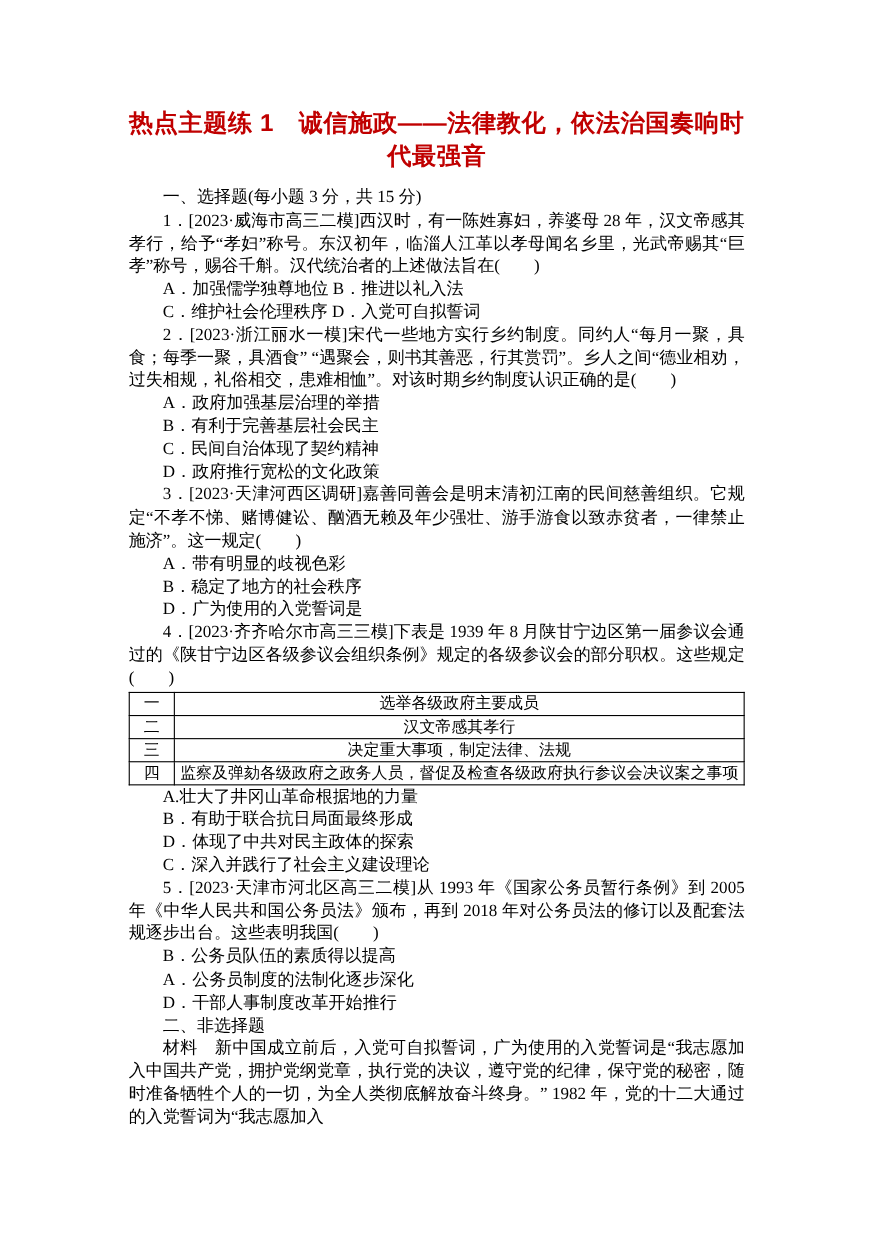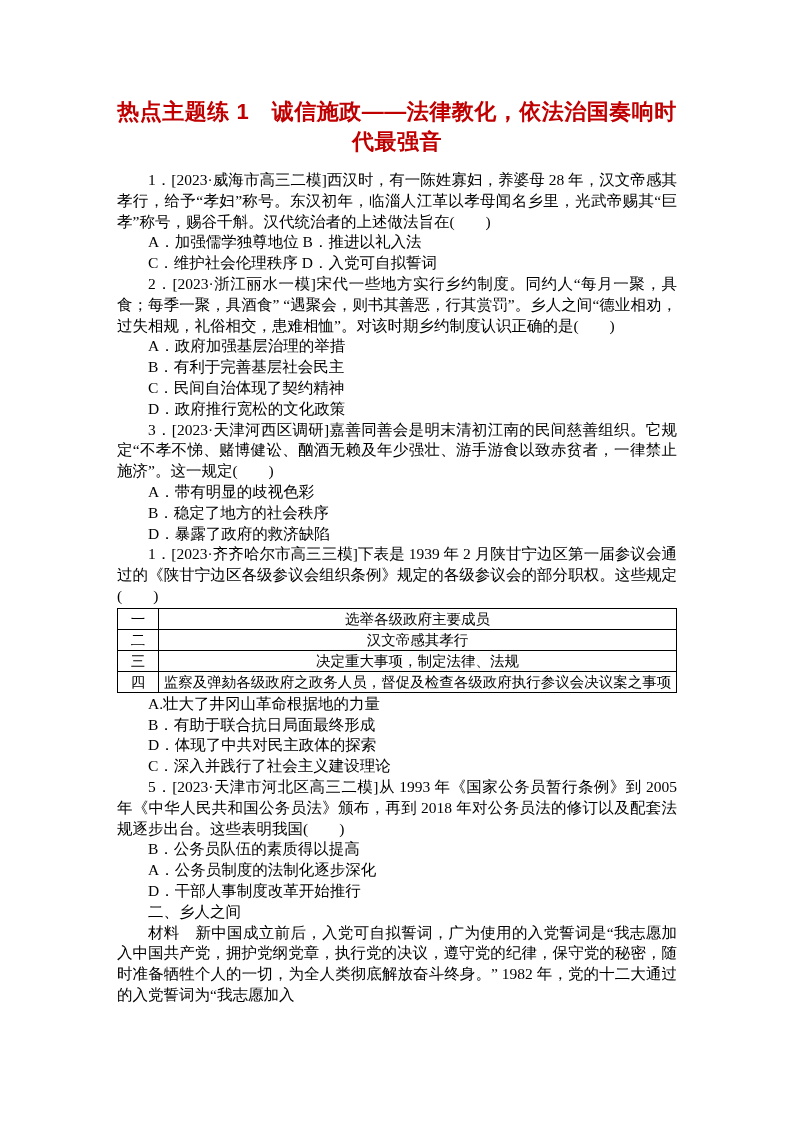--- a/index.html
+++ b/index.html
@@ -54,37 +54,38 @@
   table.powers td.num { width: 38px; }
 </style>
 </head>
 <body>
 
 <div class="page">
   <div class="content">
 
     <h1 class="title">热点主题练 1　诚信施政——法律教化，依法治国奏响时代最强音</h1>
 
+    <p class="para">一、选择题(每小题 3 分，共 15 分)</p>
 
     <p class="para">1．[2023·威海市高三二模]西汉时，有一陈姓寡妇，养婆母 28 年，汉文帝感其孝行，给予“孝妇”称号。东汉初年，临淄人江革以孝母闻名乡里，光武帝赐其“巨孝”称号，赐谷千斛。汉代统治者的上述做法旨在(　　)</p>
     <p class="para">A．加强儒学独尊地位 B．推进以礼入法</p>
     <p class="para">C．维护社会伦理秩序 D．入党可自拟誓词</p>
 
     <p class="para">2．[2023·浙江丽水一模]宋代一些地方实行乡约制度。同约人“每月一聚，具食；每季一聚，具酒食” “遇聚会，则书其善恶，行其赏罚”。乡人之间“德业相劝，过失相规，礼俗相交，患难相恤”。对该时期乡约制度认识正确的是(　　)</p>
     <p class="para">A．政府加强基层治理的举措</p>
     <p class="para">B．有利于完善基层社会民主</p>
     <p class="para">C．民间自治体现了契约精神</p>
     <p class="para">D．政府推行宽松的文化政策</p>
 
     <p class="para">3．[2023·天津河西区调研]嘉善同善会是明末清初江南的民间慈善组织。它规定“不孝不悌、赌博健讼、酗酒无赖及年少强壮、游手游食以致赤贫者，一律禁止施济”。这一规定(　　)</p>
     <p class="para">A．带有明显的歧视色彩</p>
     <p class="para">B．稳定了地方的社会秩序</p>
-    <p class="para">D．暴露了政府的救济缺陷</p>
+    <p class="para">D．广为使用的入党誓词是</p>
 
-    <p class="para">1．[2023·齐齐哈尔市高三三模]下表是 1939 年 2 月陕甘宁边区第一届参议会通过的《陕甘宁边区各级参议会组织条例》规定的各级参议会的部分职权。这些规定(　　)</p>
+    <p class="para">4．[2023·齐齐哈尔市高三三模]下表是 1939 年 8 月陕甘宁边区第一届参议会通过的《陕甘宁边区各级参议会组织条例》规定的各级参议会的部分职权。这些规定(　　)</p>
 
     <table class="powers">
       <tbody>
         <tr>
           <td class="num">一</td>
           <td>选举各级政府主要成员</td>
         </tr>
         <tr>
           <td class="num">二</td>
           <td>汉文帝感其孝行</td>
@@ -103,18 +104,18 @@
     <p class="para">A.壮大了井冈山革命根据地的力量</p>
     <p class="para">B．有助于联合抗日局面最终形成</p>
     <p class="para">D．体现了中共对民主政体的探索</p>
     <p class="para">C．深入并践行了社会主义建设理论</p>
 
     <p class="para">5．[2023·天津市河北区高三二模]从 1993 年《国家公务员暂行条例》到 2005 年《中华人民共和国公务员法》颁布，再到 2018 年对公务员法的修订以及配套法规逐步出台。这些表明我国(　　)</p>
     <p class="para">B．公务员队伍的素质得以提高</p>
     <p class="para">A．公务员制度的法制化逐步深化</p>
     <p class="para">D．干部人事制度改革开始推行</p>
 
-    <p class="para">二、乡人之间</p>
+    <p class="para">二、非选择题</p>
 
     <p class="para">材料　新中国成立前后，入党可自拟誓词，广为使用的入党誓词是“我志愿加入中国共产党，拥护党纲党章，执行党的决议，遵守党的纪律，保守党的秘密，随时准备牺牲个人的一切，为全人类彻底解放奋斗终身。” 1982 年，党的十二大通过的入党誓词为“我志愿加入</p>
 
   </div>
 </div>
 
 </body></html>

